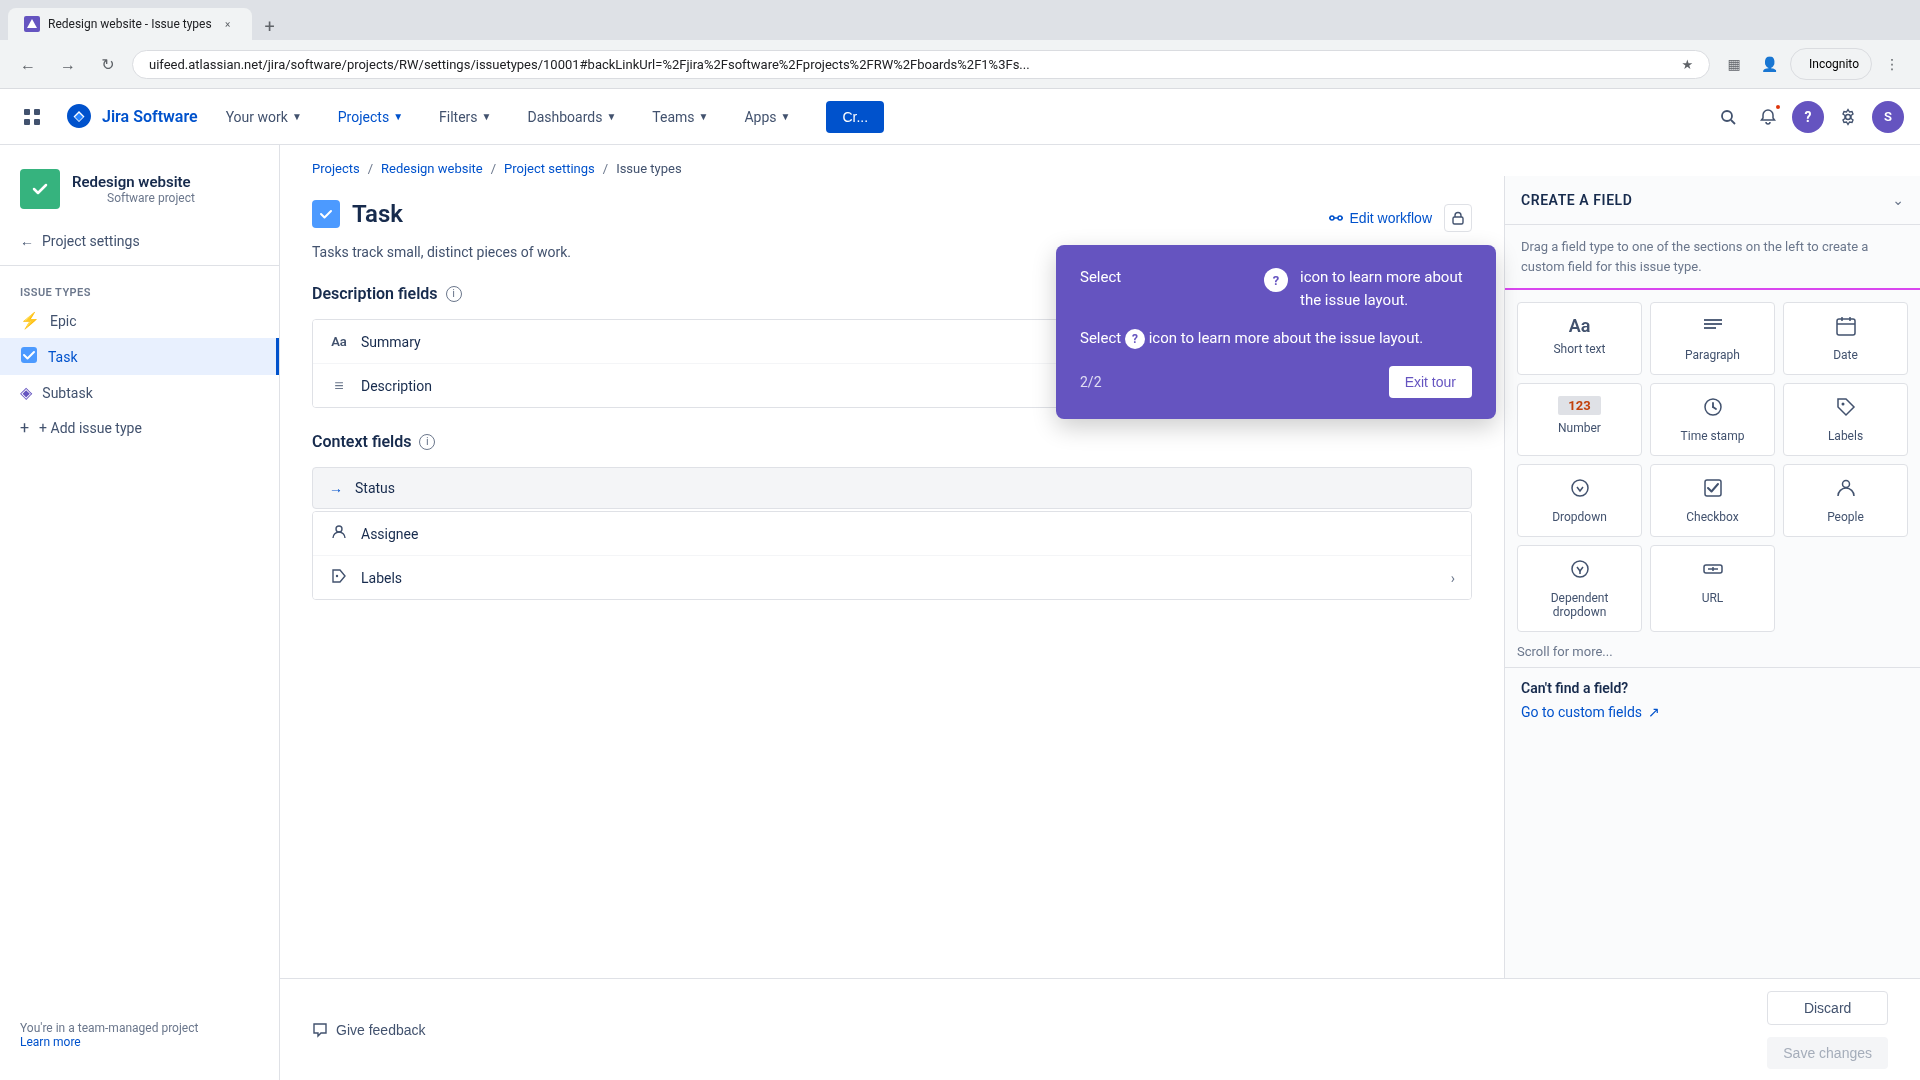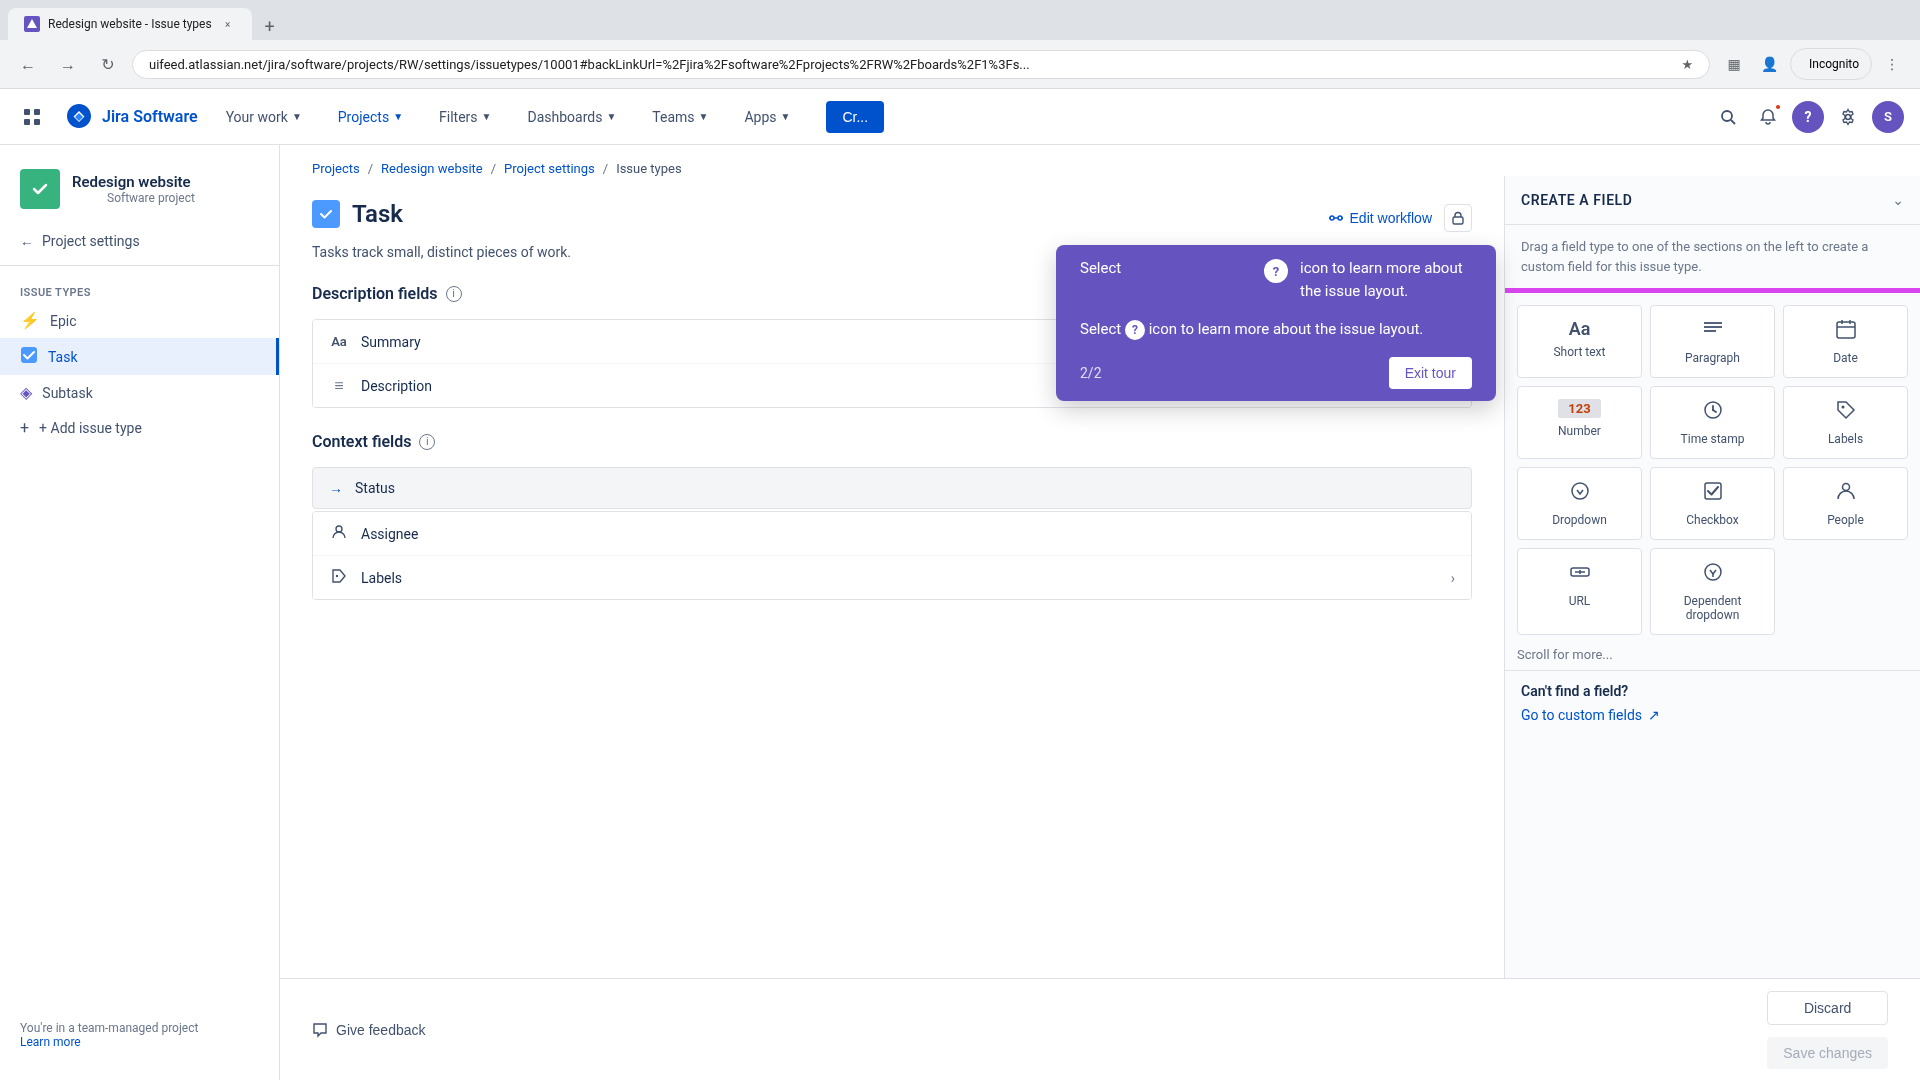--- a/index.html
+++ b/index.html
@@ -89,40 +89,40 @@
     .field-item .arrow-icon { color: #6b778c; font-size: 14px; cursor: pointer; }
     .status-field { display: flex; align-items: center; gap: 12px; padding: 12px 16px; background: #f4f5f7; border: 1px solid #dfe1e6; border-radius: 4px; margin-bottom: 2px; }
     .status-arrow { color: #0052cc; font-size: 14px; }
     .status-name { color: #172b4d; font-size: 14px; }
 
     
     .right-panel { width: 416px; background: #fafbfc; border-left: 1px solid #dfe1e6; display: flex; flex-direction: column; overflow-y: auto; flex-shrink: 0; }
     .panel-header { display: flex; align-items: center; justify-content: space-between; padding: 16px; border-bottom: 1px solid #dfe1e6; }
     .panel-title { font-size: 14px; font-weight: 600; color: #172b4d; text-transform: uppercase; letter-spacing: 0.04em; }
     .panel-expand { color: #6b778c; cursor: pointer; }
-    .panel-desc { padding: 12px 16px; font-size: 13px; color: #6b778c; line-height: 1.5; border-bottom: 5px solid #d946ef; }
+    .panel-desc { padding: 12px 16px; font-size: 13px; color: #6b778c; line-height: 1.5; border-bottom: 2px solid #d946ef; }
 
     .field-types-grid { display: grid; grid-template-columns: 1fr 1fr 1fr; gap: 8px; padding: 12px; }
     .field-type-card { border: 1px solid #dfe1e6; border-radius: 4px; padding: 12px 8px; text-align: center; cursor: grab; background: #fff; display: flex; flex-direction: column; align-items: center; gap: 6px; }
     .field-type-icon { font-size: 20px; color: #42526e; }
     .field-type-name { font-size: 12px; color: #42526e; }
 
     .can-find { padding: 12px 16px; border-top: 1px solid #dfe1e6; }
     .can-find-title { font-size: 14px; font-weight: 600; color: #172b4d; margin-bottom: 8px; }
     .go-to-custom { display: flex; align-items: center; gap: 6px; color: #0052cc; font-size: 14px; cursor: pointer; }
 
     
     .page-footer { background: #fff; border-top: 1px solid #dfe1e6; padding: 12px 32px; display: flex; align-items: center; gap: 16px; }
     .feedback-btn { display: flex; align-items: center; gap: 8px; color: #42526e; font-size: 14px; cursor: pointer; border: none; background: none; justify-content: space-between; }
     .footer-actions { margin-left: auto; display: flex; gap: 12px; flex-direction: column; }
     .discard-btn { background: none; border: 1px solid #dfe1e6; border-radius: 4px; padding: 8px 16px; font-size: 14px; color: #42526e; cursor: pointer; }
     .save-btn { background: #f4f5f7; border: none; border-radius: 4px; padding: 8px 16px; font-size: 14px; color: #a5adba; cursor: not-allowed; }
 
     
-    .tooltip-overlay { position: absolute; top: 100px; left: 50%; transform: translateX(-10%); width: 440px; background: #6554c0; border-radius: 8px; padding: 12px 24px; z-index: 100; box-shadow: 0 8px 24px rgba(0,0,0,0.2); }
+    .tooltip-overlay { position: absolute; top: 100px; left: 50%; transform: translateX(-10%); width: 440px; background: #6554c0; border-radius: 8px; padding: 21px 24px; z-index: 100; box-shadow: 0 8px 24px rgba(0,0,0,0.2); }
     .tooltip-content { display: flex; align-items: flex-start; gap: 12px; margin-bottom: 16px; }
     .tooltip-text { color: #fff; font-size: 15px; line-height: 1.5; flex: 1; }
     .tooltip-help-icon { width: 24px; height: 24px; background: #fff; border-radius: 50%; display: flex; align-items: center; justify-content: center; color: #6554c0; font-weight: 700; font-size: 13px; flex-shrink: 0; margin-top: 2px; }
     .tooltip-footer { display: flex; align-items: center; justify-content: space-between; }
     .tooltip-progress { color: rgba(255,255,255,0.8); font-size: 14px; }
     .exit-tour-btn { background: #fff; color: #6554c0; border: none; border-radius: 4px; padding: 8px 16px; font-size: 14px; font-weight: 500; cursor: pointer; }
 
     
     ::-webkit-scrollbar { width: 6px; }
     ::-webkit-scrollbar-track { background: transparent; }
@@ -498,37 +498,37 @@
                     <circle cx="11" cy="7" r="3.5" stroke="#42526e" stroke-width="1.5" fill="none"></circle>
                     <path d="M3 19c0-4.4 3.6-8 8-8s8 3.6 8 8" stroke="#42526e" stroke-width="1.5" fill="none"></path>
                   </svg>
               </span>
               <span class="field-type-name">People</span>
             </div>
 
             <div class="field-type-card">
               <span class="field-type-icon">
                 <svg width="22" height="22" viewBox="0 0 22 22">
+                    <circle cx="11" cy="11" r="8" stroke="#42526e" stroke-width="1.5" fill="none"></circle>
+                    <polyline points="8,9 11,13 14,9" stroke="#42526e" stroke-width="1.5" fill="none"></polyline>
+                    <line x1="11" y1="13" x2="11" y2="16" stroke="#42526e" stroke-width="1.5"></line>
+                  </svg>
+              </span>
+              <span class="field-type-name">Dependent dropdown</span>
+            </div>
+
+            <div class="field-type-card">
+              <span class="field-type-icon">
+                <svg width="22" height="22" viewBox="0 0 22 22">
                     <rect x="2" y="7" width="18" height="8" rx="2" stroke="#42526e" stroke-width="1.5" fill="none"></rect>
                     <line x1="6" y1="11" x2="16" y2="11" stroke="#42526e" stroke-width="1.5"></line>
                     <line x1="11" y1="9" x2="11" y2="13" stroke="#42526e" stroke-width="1.5"></line>
                   </svg>
               </span>
               <span class="field-type-name">URL</span>
-            </div>
-
-            <div class="field-type-card">
-              <span class="field-type-icon">
-                <svg width="22" height="22" viewBox="0 0 22 22">
-                    <circle cx="11" cy="11" r="8" stroke="#42526e" stroke-width="1.5" fill="none"></circle>
-                    <polyline points="8,9 11,13 14,9" stroke="#42526e" stroke-width="1.5" fill="none"></polyline>
-                    <line x1="11" y1="13" x2="11" y2="16" stroke="#42526e" stroke-width="1.5"></line>
-                  </svg>
-              </span>
-              <span class="field-type-name">Dependent dropdown</span>
             </div>
           </div>
 
           <div style="padding: 0 12px; color:#6b778c; font-size:13px; margin-bottom: 8px;">Scroll for more...</div>
 
           <div class="can-find">
             <div class="can-find-title">Can't find a field?</div>
             <div class="go-to-custom">
               <span>Go to custom fields</span>
               <span>↗</span>

